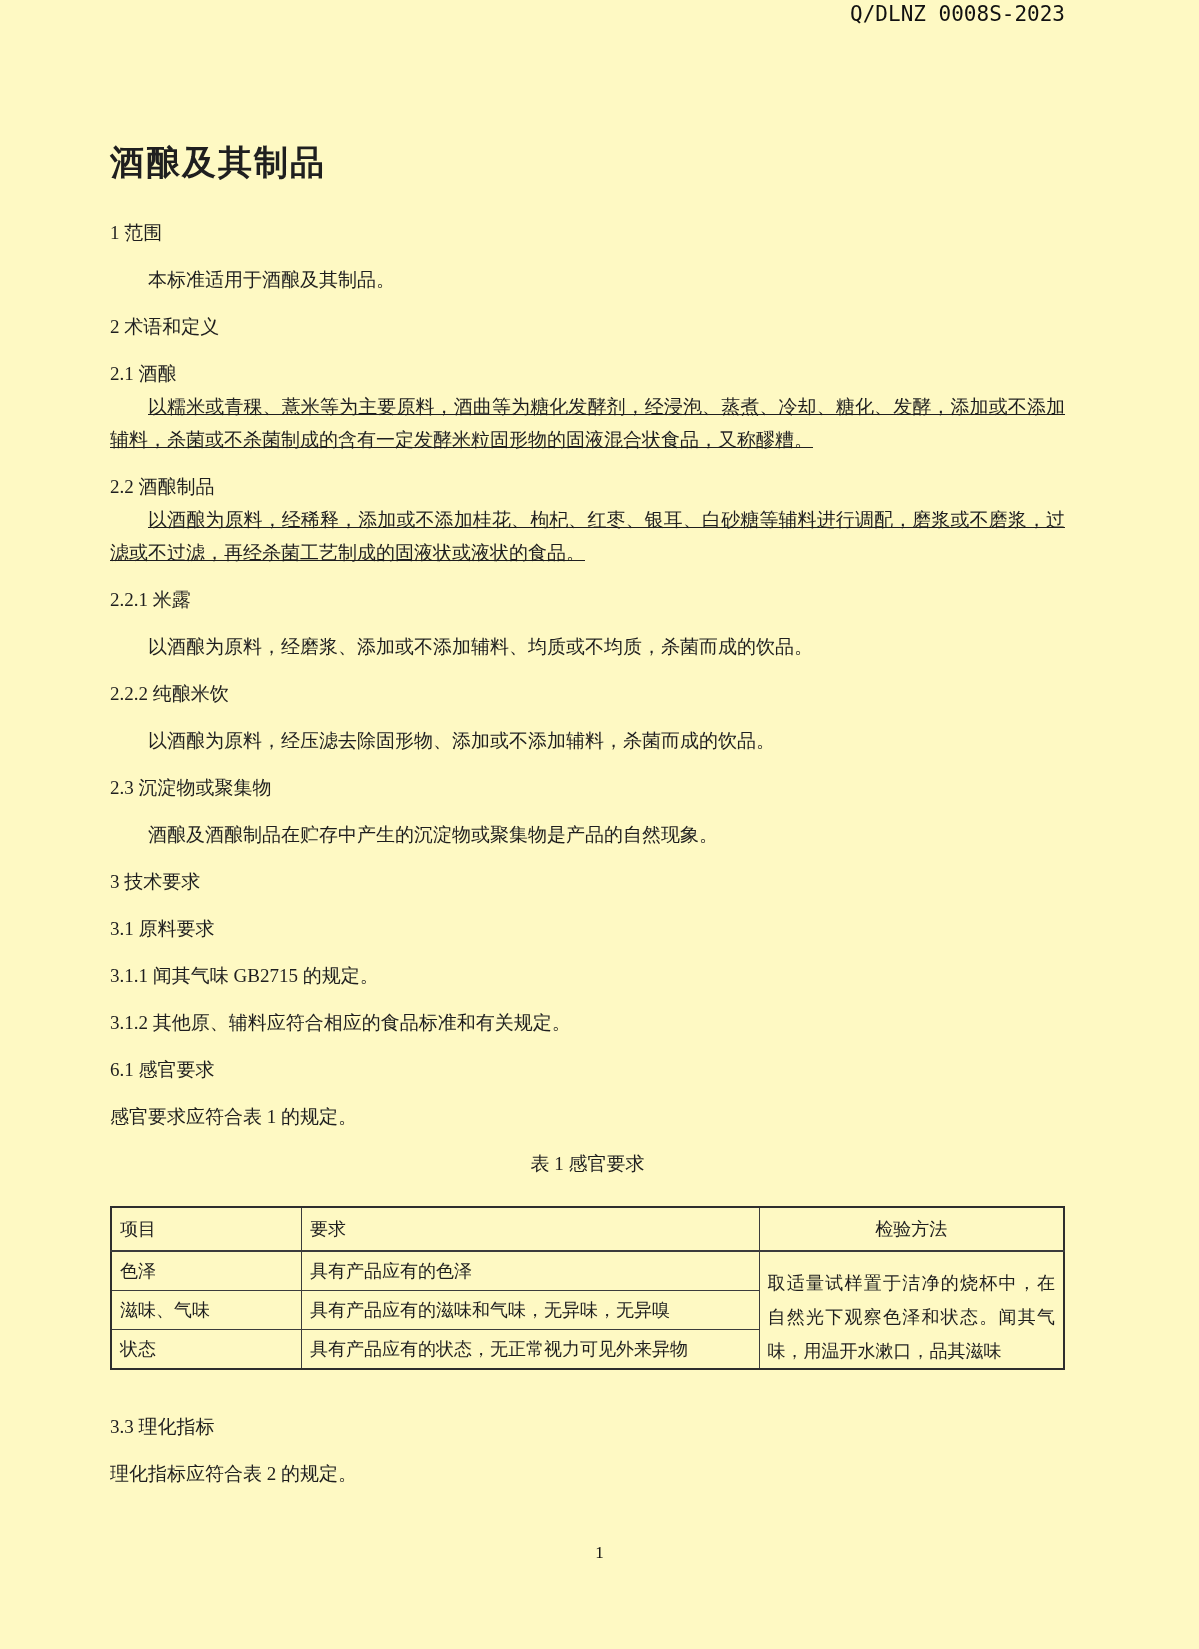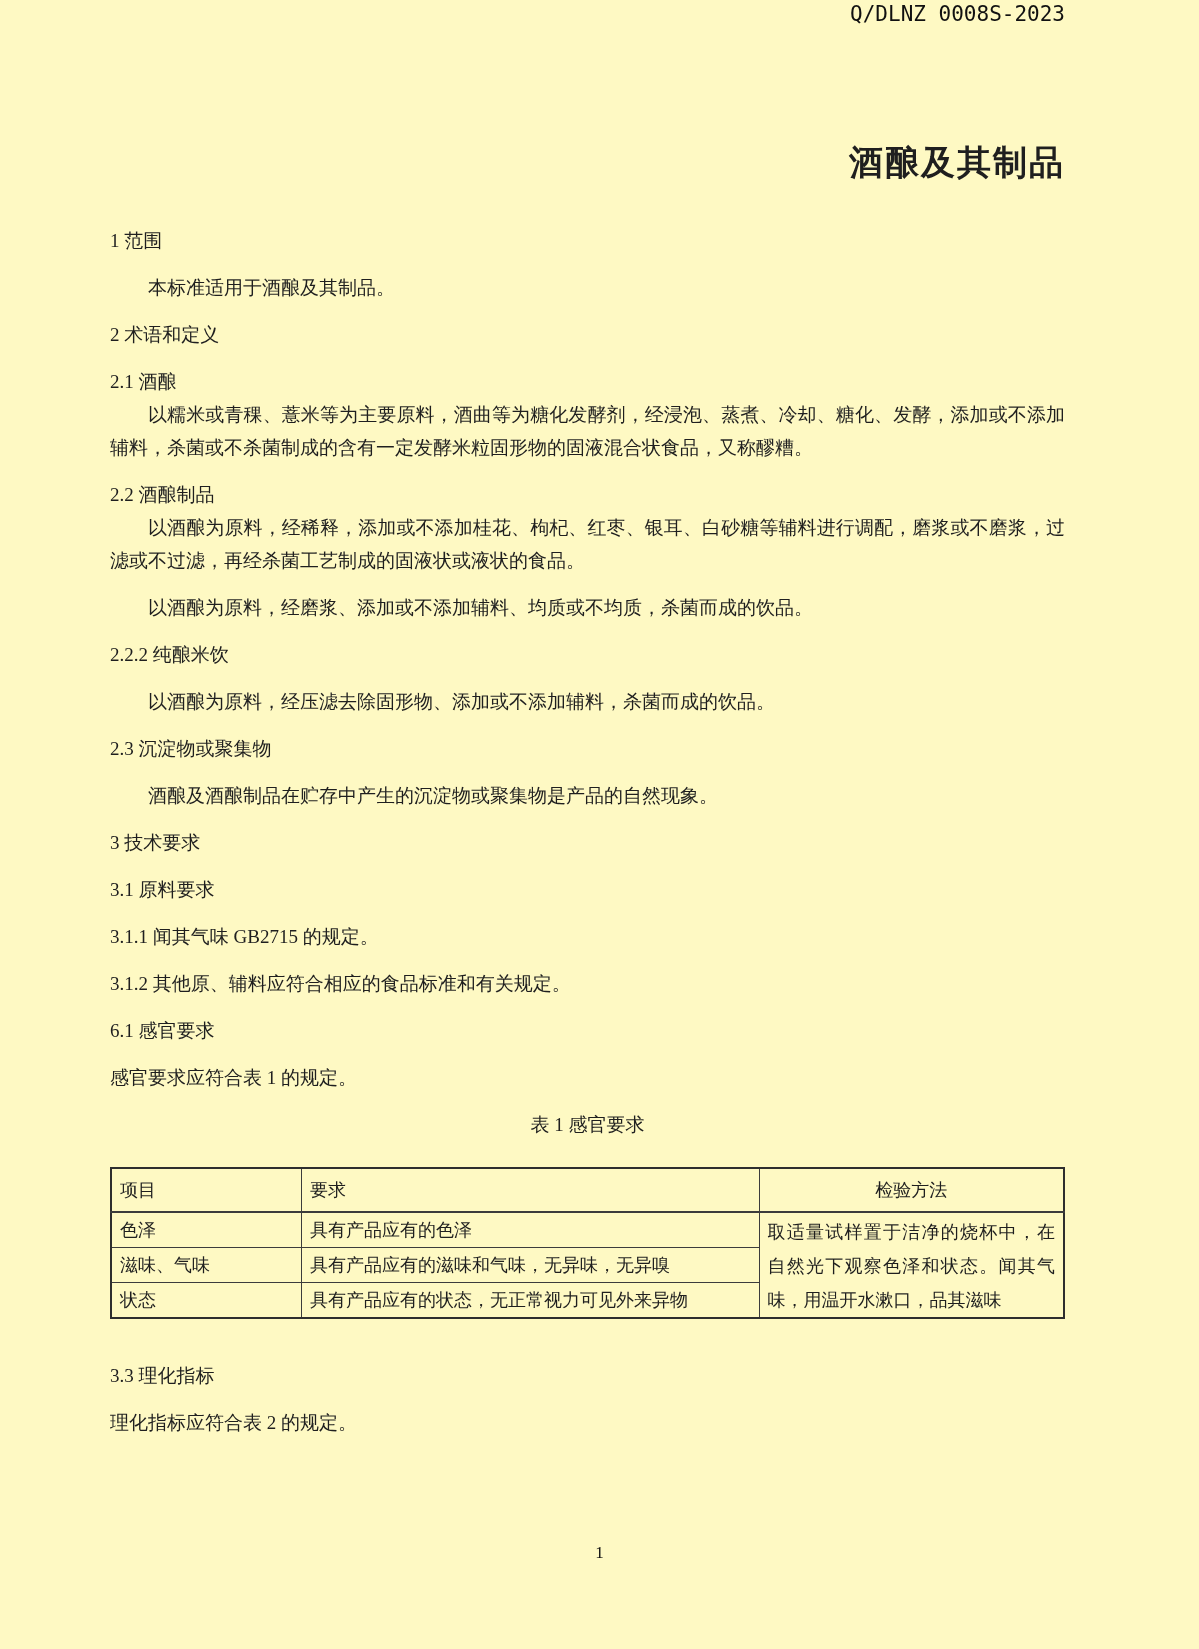--- a/index.html
+++ b/index.html
@@ -19,36 +19,36 @@
     right: 134px;
     font-family: "DejaVu Sans Mono", "Liberation Mono", monospace;
     font-size: 21px;
     letter-spacing: 0px;
     color: #111;
   }
   .content {
     padding: 138px 134px 0 110px;
   }
   .doc-title {
-    margin: 0 0 36px 0;
-    text-align: right;
+    margin: 0 0 28px 0;
+    text-align: left;
     font-size: 34px;
     line-height: 50px;
     font-weight: bold;
     letter-spacing: 2px;
   }
   .block {
     margin: 12px 0 14px 0;
     font-size: 19px;
     line-height: 33px;
     text-align: justify;
   }
   .heading { font-weight: normal; }
   .p-indent { text-indent: 2em; }
-  .after-heading { margin-top: -14px; }
+  .after-heading { margin-top: -14px; text-decoration: underline; }
   .table-caption {
     margin: 3px 0 26px 0;
     font-size: 19px;
     line-height: 33px;
     text-align: center;
   }
   table.sensory {
     width: 100%;
     border-collapse: collapse;
     table-layout: fixed;
@@ -69,21 +69,21 @@
     height: 42px;
     text-align: left;
     vertical-align: middle;
     border-bottom-width: 2px;
   }
   table.sensory tr.head th.center { text-align: center; font-family: Liberation Serif, serif; }
   table.sensory td { height: 34px; vertical-align: middle; }
   table.sensory td.method {
     vertical-align: top;
     line-height: 34px;
-    padding-top: 2px;
+    padding-top: 14px;
     text-align: justify;
   }
   .page-number {
     position: absolute;
     top: 1543px;
     left: 0;
     width: 100%;
     text-align: center;
     font-size: 17px;
     color: #111;
@@ -104,20 +104,21 @@
     <p class="block p-indent">本标准适用于酒酿及其制品。</p>
 
     <p class="block heading">2 术语和定义</p>
 
     <p class="block heading">2.1 酒酿</p>
     <p class="block p-indent after-heading">以糯米或青稞、薏米等为主要原料，酒曲等为糖化发酵剂，经浸泡、蒸煮、冷却、糖化、发酵，添加或不添加辅料，杀菌或不杀菌制成的含有一定发酵米粒固形物的固液混合状食品，又称醪糟。</p>
 
     <p class="block heading">2.2 酒酿制品</p>
     <p class="block p-indent after-heading">以酒酿为原料，经稀释，添加或不添加桂花、枸杞、红枣、银耳、白砂糖等辅料进行调配，磨浆或不磨浆，过滤或不过滤，再经杀菌工艺制成的固液状或液状的食品。</p>
 
+    <p class="block heading">2.2.1 米露</p>
     <p class="block p-indent">以酒酿为原料，经磨浆、添加或不添加辅料、均质或不均质，杀菌而成的饮品。</p>
 
     <p class="block heading">2.2.2 纯酿米饮</p>
     <p class="block p-indent">以酒酿为原料，经压滤去除固形物、添加或不添加辅料，杀菌而成的饮品。</p>
 
     <p class="block heading">2.3 沉淀物或聚集物</p>
     <p class="block p-indent">酒酿及酒酿制品在贮存中产生的沉淀物或聚集物是产品的自然现象。</p>
 
     <p class="block heading">3 技术要求</p>
 

